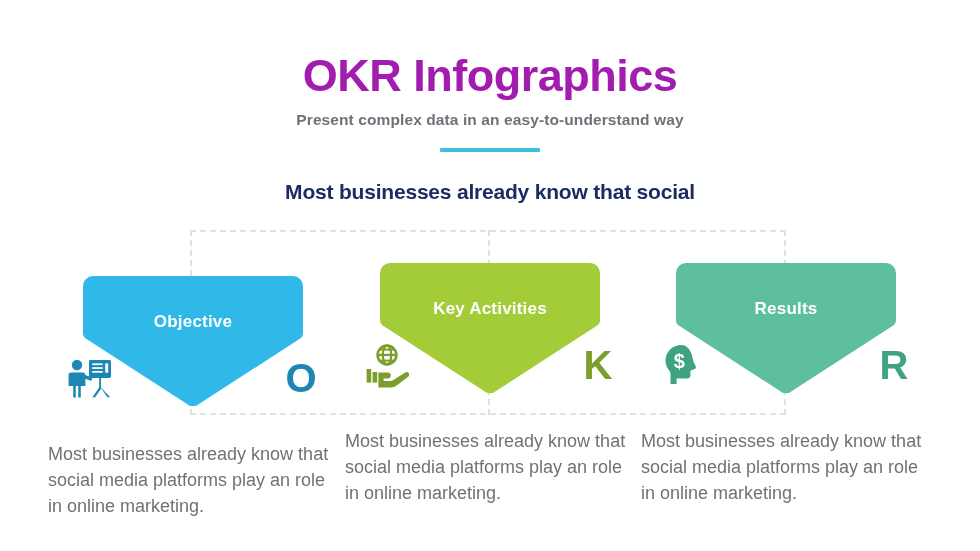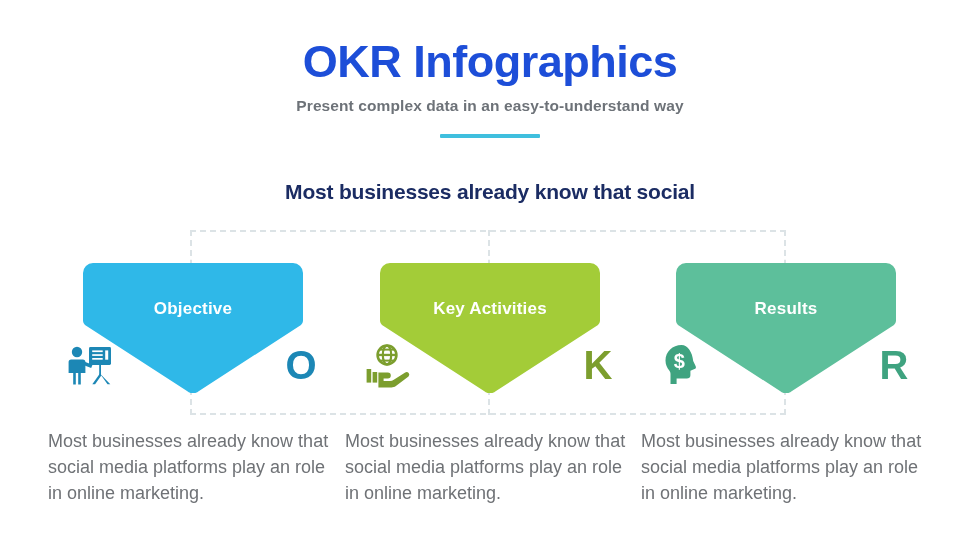--- a/index.html
+++ b/index.html
@@ -18,25 +18,25 @@
   
   .header {
     position: absolute;
     top: 0;
     left: 0;
     width: 980px;
     text-align: center;
   }
   .page-title {
     margin: 0;
-    padding-top: 38px;
+    padding-top: 52px;
     font-size: 45px;
     font-weight: bold;
     letter-spacing: -0.5px;
-    color: #1d4ed8;
+    color: #a21caf;
     line-height: 1.08;
   }
   .page-subtitle {
     margin: 0;
     padding-top: 10px;
     font-size: 15.5px;
     color: #6D7278;
     font-weight: bold;
     letter-spacing: 0.1px;
   }
@@ -86,21 +86,21 @@
     top: 0;
     left: 0;
     width: 980px;
     height: 551px;
   }
   .column {
     position: absolute;
     top: 263px;
     width: 298px;
   }
-  .column.c0 { left: 44px; }
+  .column.c0 { left: 44px; margin-top: 13px; }
   .column.c1 { left: 341px; }
   .column.c2 { left: 637px; }
 
   
   .funnel-wrap {
     position: relative;
     width: 220px;
     height: 130px;
     margin: 0 auto;
   }

